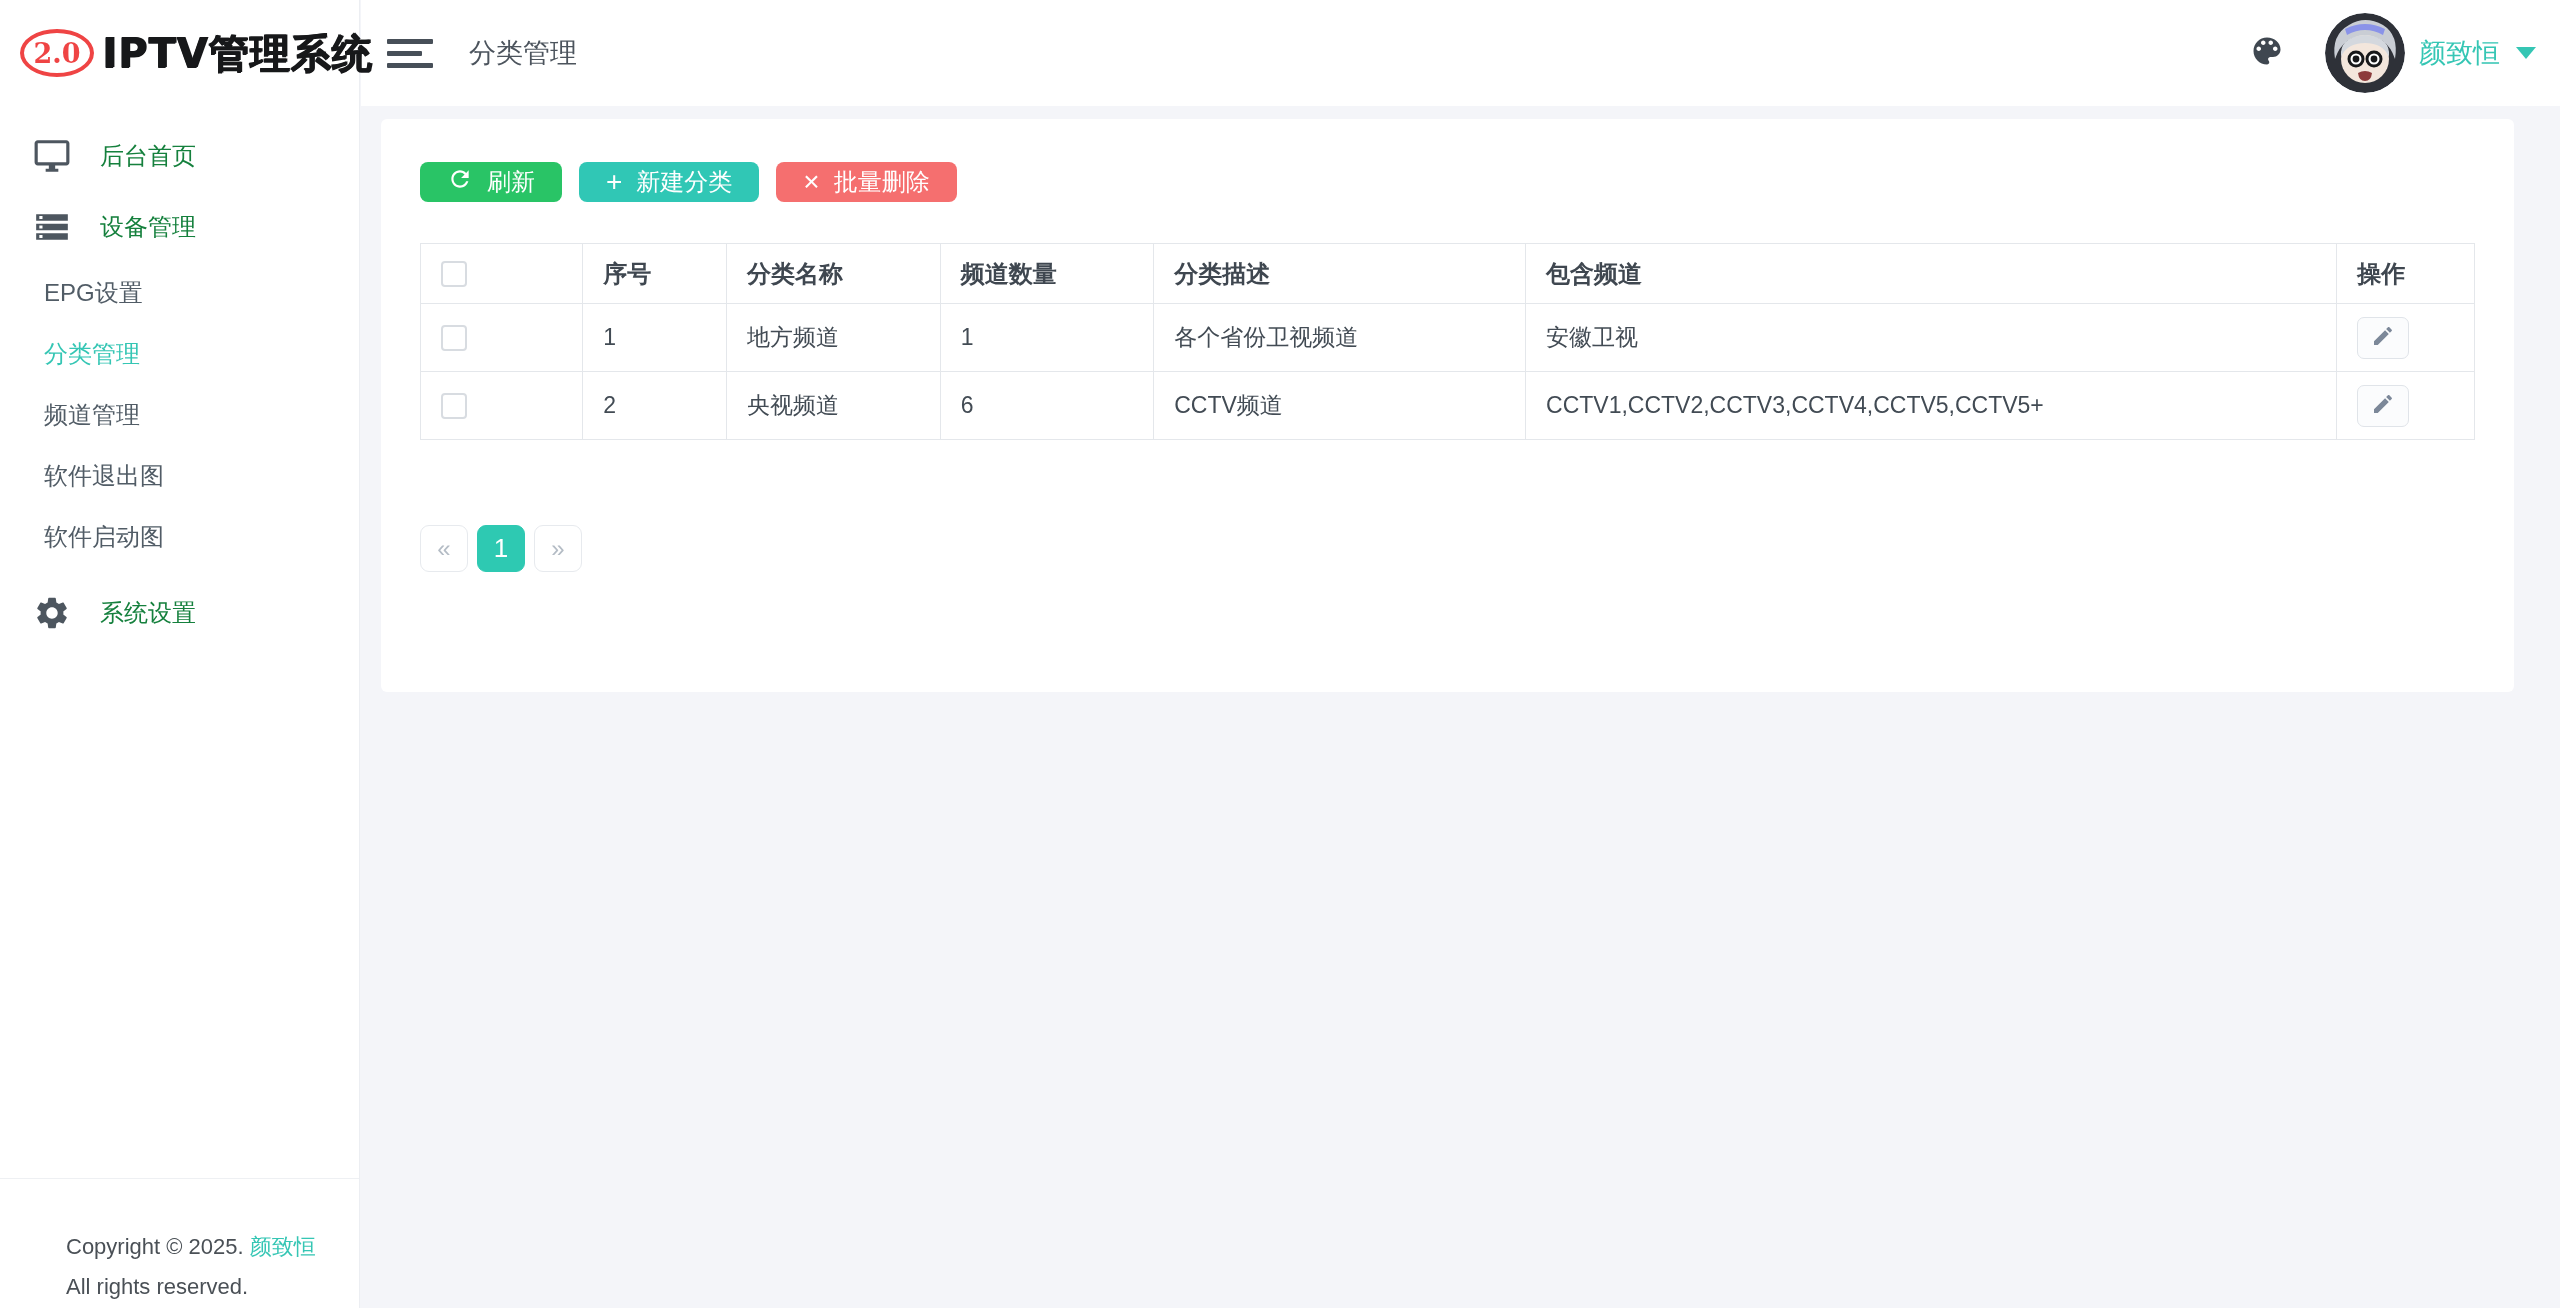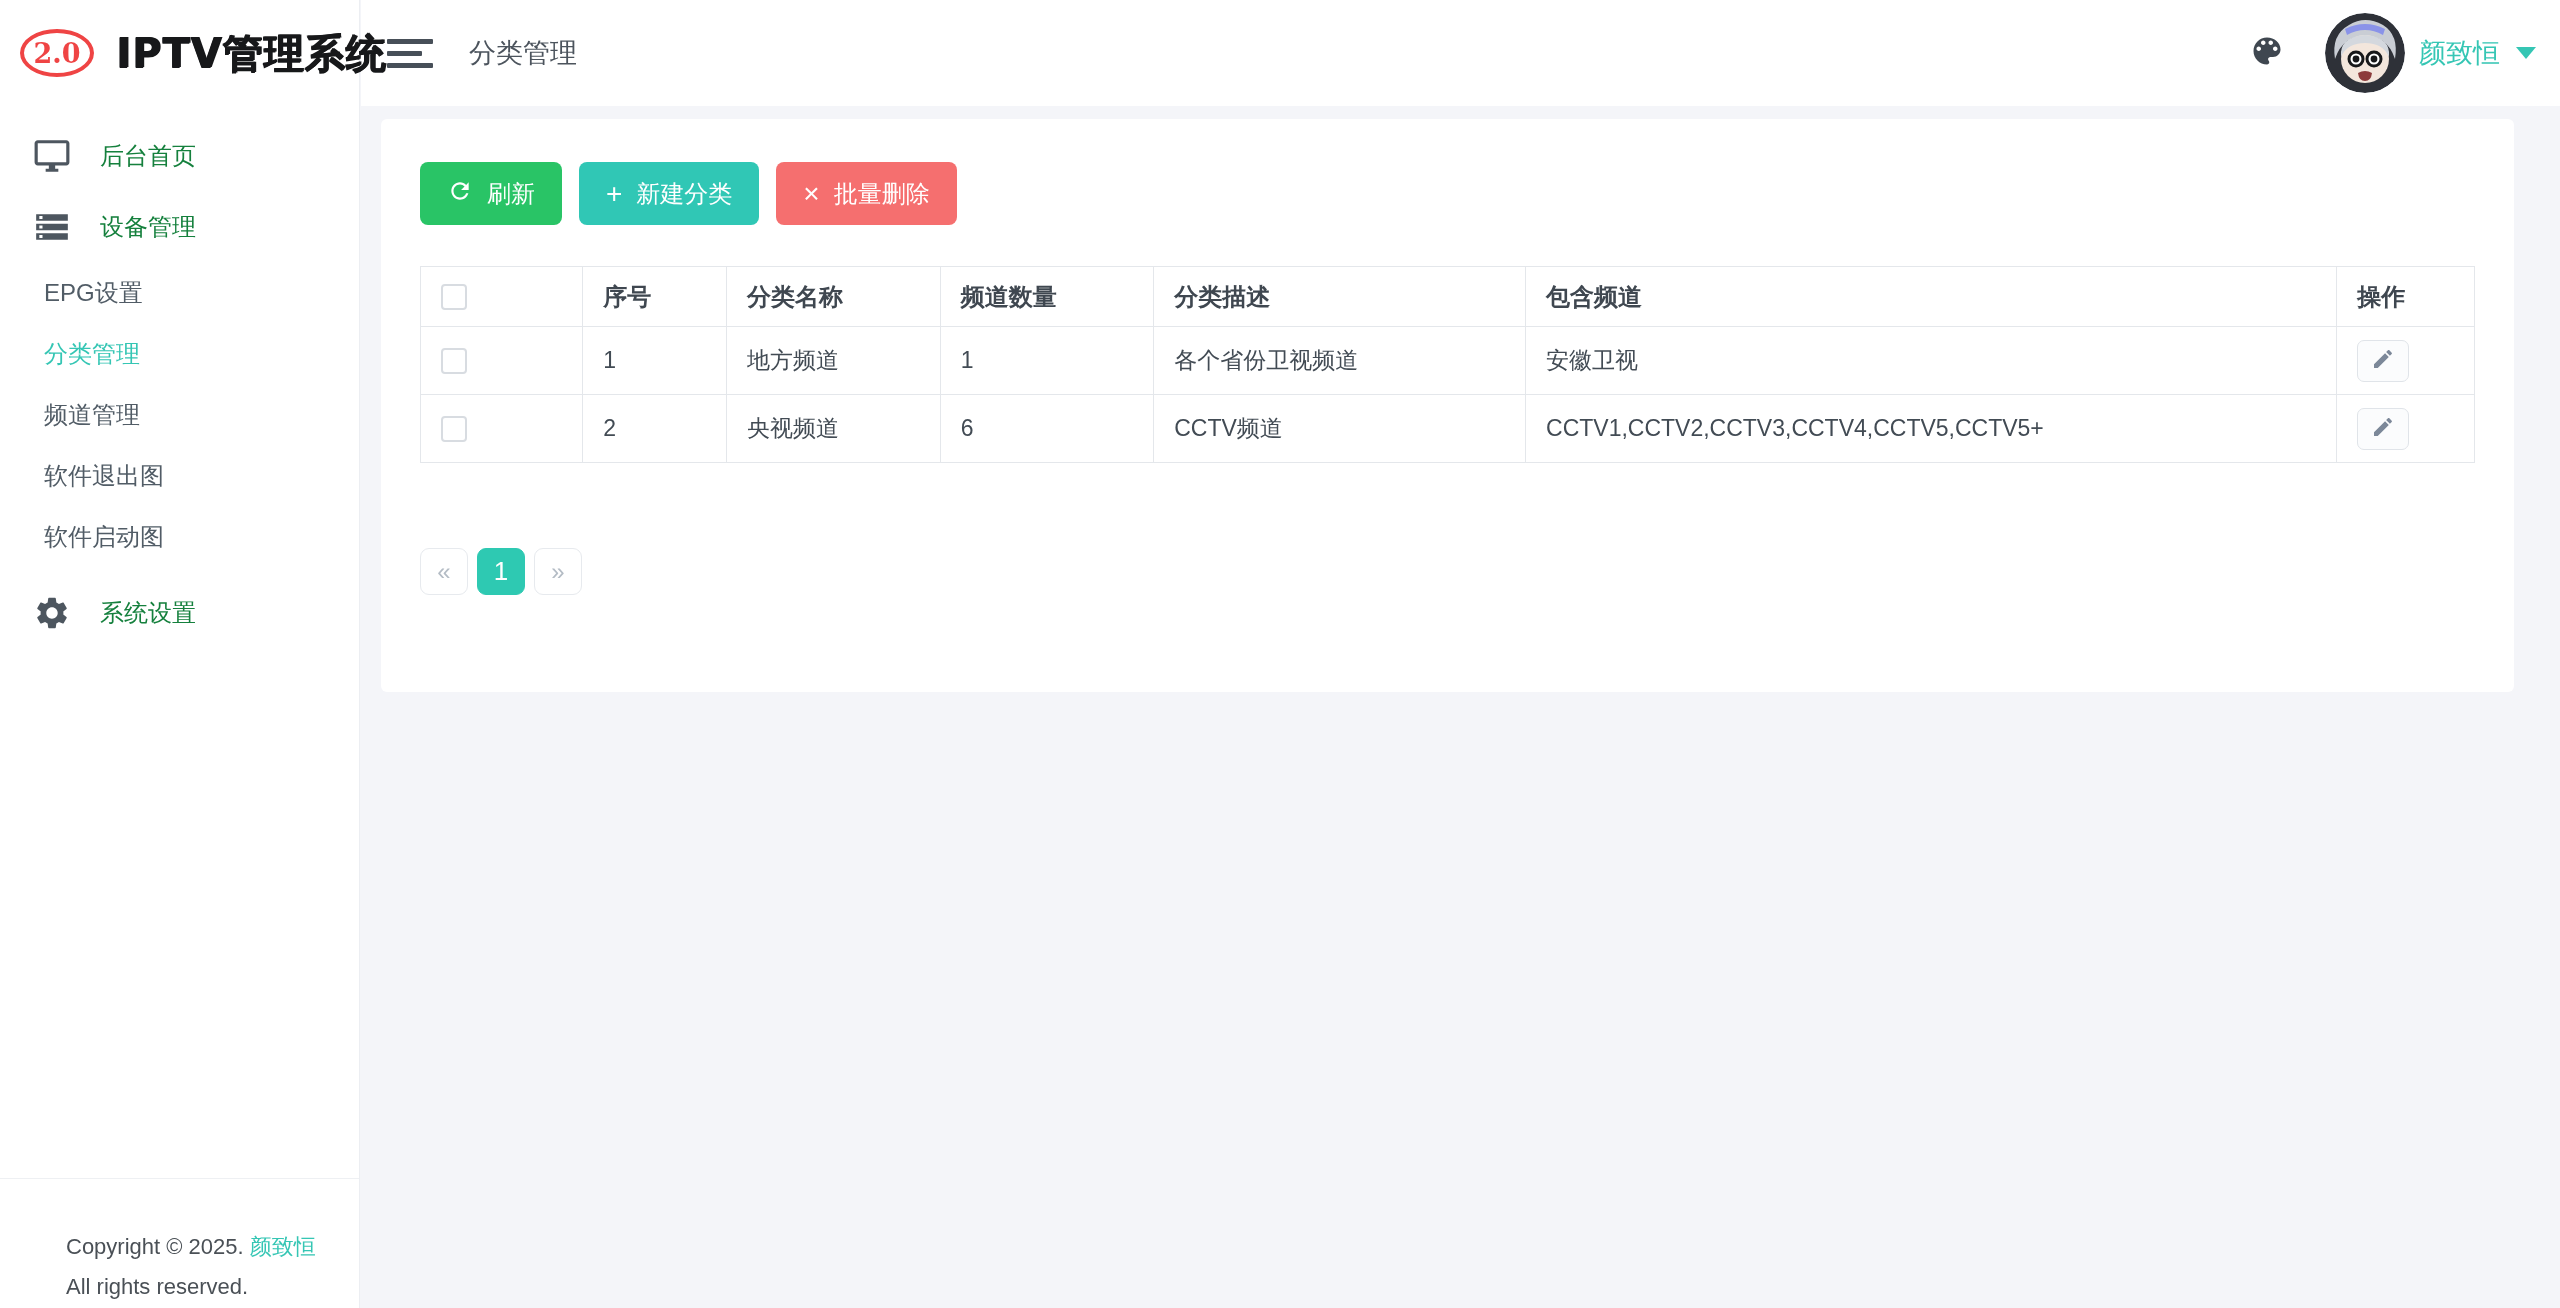--- a/index.html
+++ b/index.html
@@ -11,21 +11,21 @@
   .app { position: relative; width: 2560px; height: 1308px; overflow: hidden; background: #f4f5f9; }
 
   
   .sidebar {
     position: absolute; left: 0; top: 0; bottom: 0; width: 360px;
     background: #ffffff; border-right: 1px solid #eceef2;
     display: flex; flex-direction: column; z-index: 2;
   }
   .logo {
     height: 106px; display: flex; align-items: center; padding-left: 20px;
-    gap: 22px; flex: none;
+    gap: 8px; flex: none;
   }
   .logo-badge {
     border: 4px solid #ef4444; color: #ef4444; border-radius: 50%;
     width: 74px; height: 48px; display: flex; align-items: center; justify-content: center;
     font-weight: 700; font-size: 27px; font-family: "DejaVu Serif", serif; flex: none;
   }
   .logo-title {
     font-size: 40px; font-weight: 900; color: #17181a; letter-spacing: 1px;
     font-family: "DejaVu Sans", sans-serif;
     text-shadow: 1.2px 0 0 #17181a, 0 1.2px 0 #17181a;
@@ -78,21 +78,21 @@
 
   
   .main { position: absolute; left: 361px; right: 0; top: 106px; bottom: 0; background: #f4f5f9; }
   .card {
     position: absolute; left: 20px; right: 46px; top: 13px; height: 573px;
     background: #ffffff; border-radius: 6px; padding: 43px 39px 0 39px;
   }
   .toolbar { display: flex; gap: 17px; }
   .btn {
     display: inline-flex; align-items: center; justify-content: center; gap: 14px;
-    height: 63px; padding: 0 27px; border: none; border-radius: 8px;
+    height: 40px; padding: 0 27px; border: none; border-radius: 8px;
     color: #ffffff; font-size: 24px; cursor: pointer;
     font-family: inherit;
   }
   .btn svg { width: 26px; height: 26px; fill: #ffffff; }
   .btn-glyph { font-size: 28px; line-height: 1; font-weight: 400; }
   .btn-green { background: #29c466; }
   .btn-teal { background: #30c7b5; }
   .btn-red { background: #f56f6f; }
 
   table.data {

